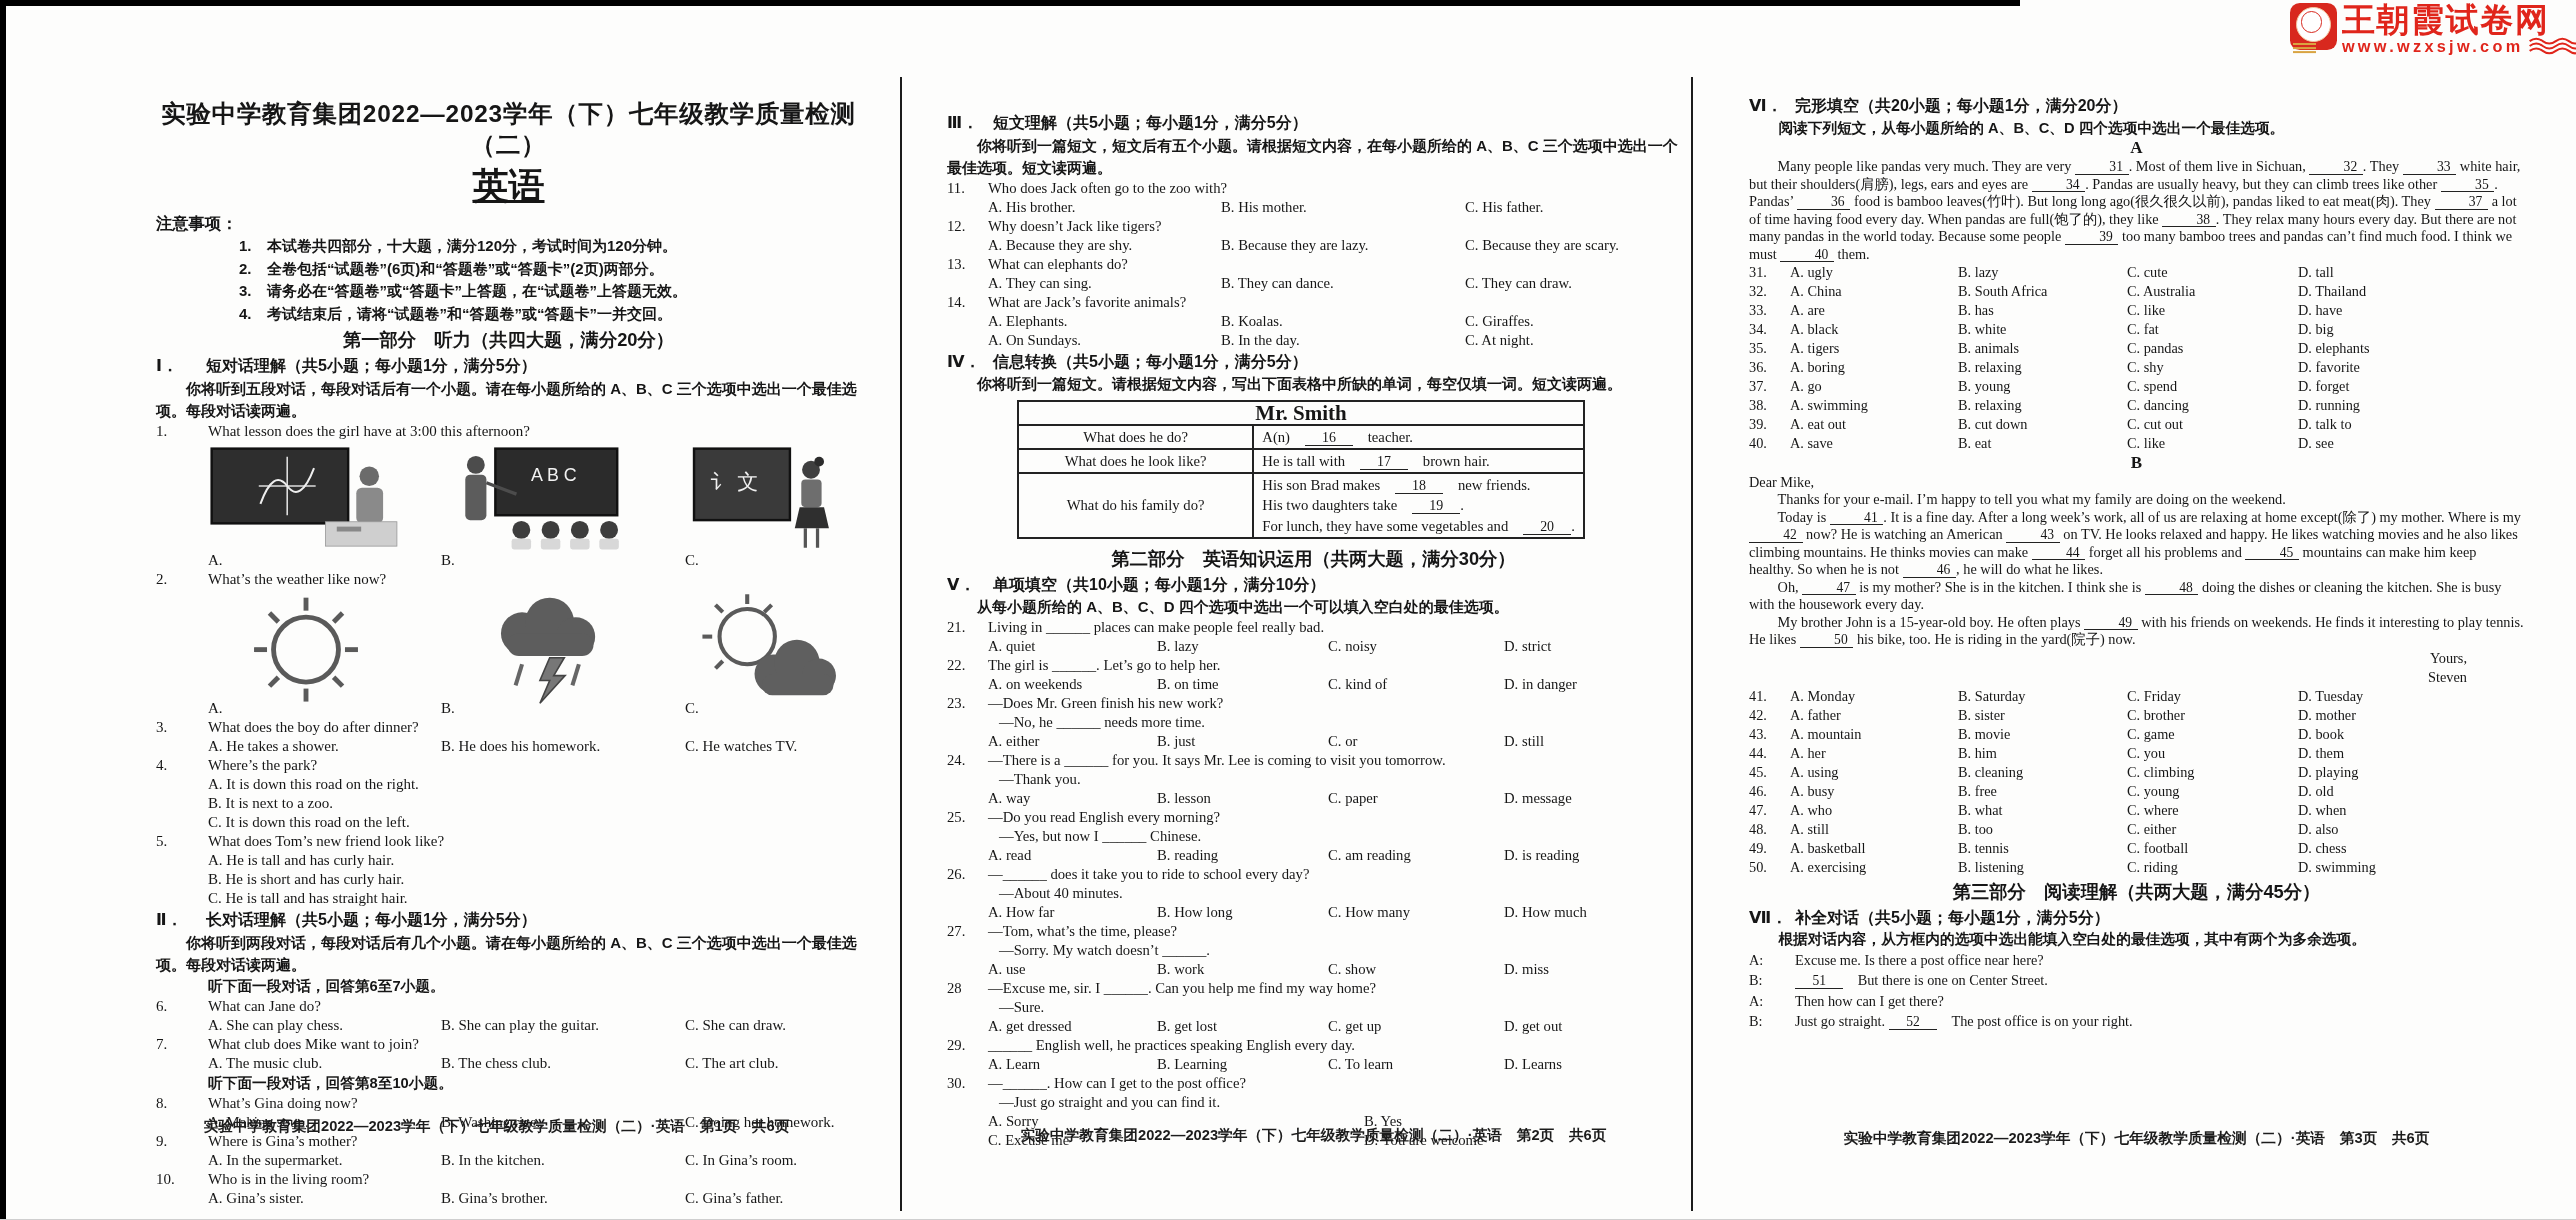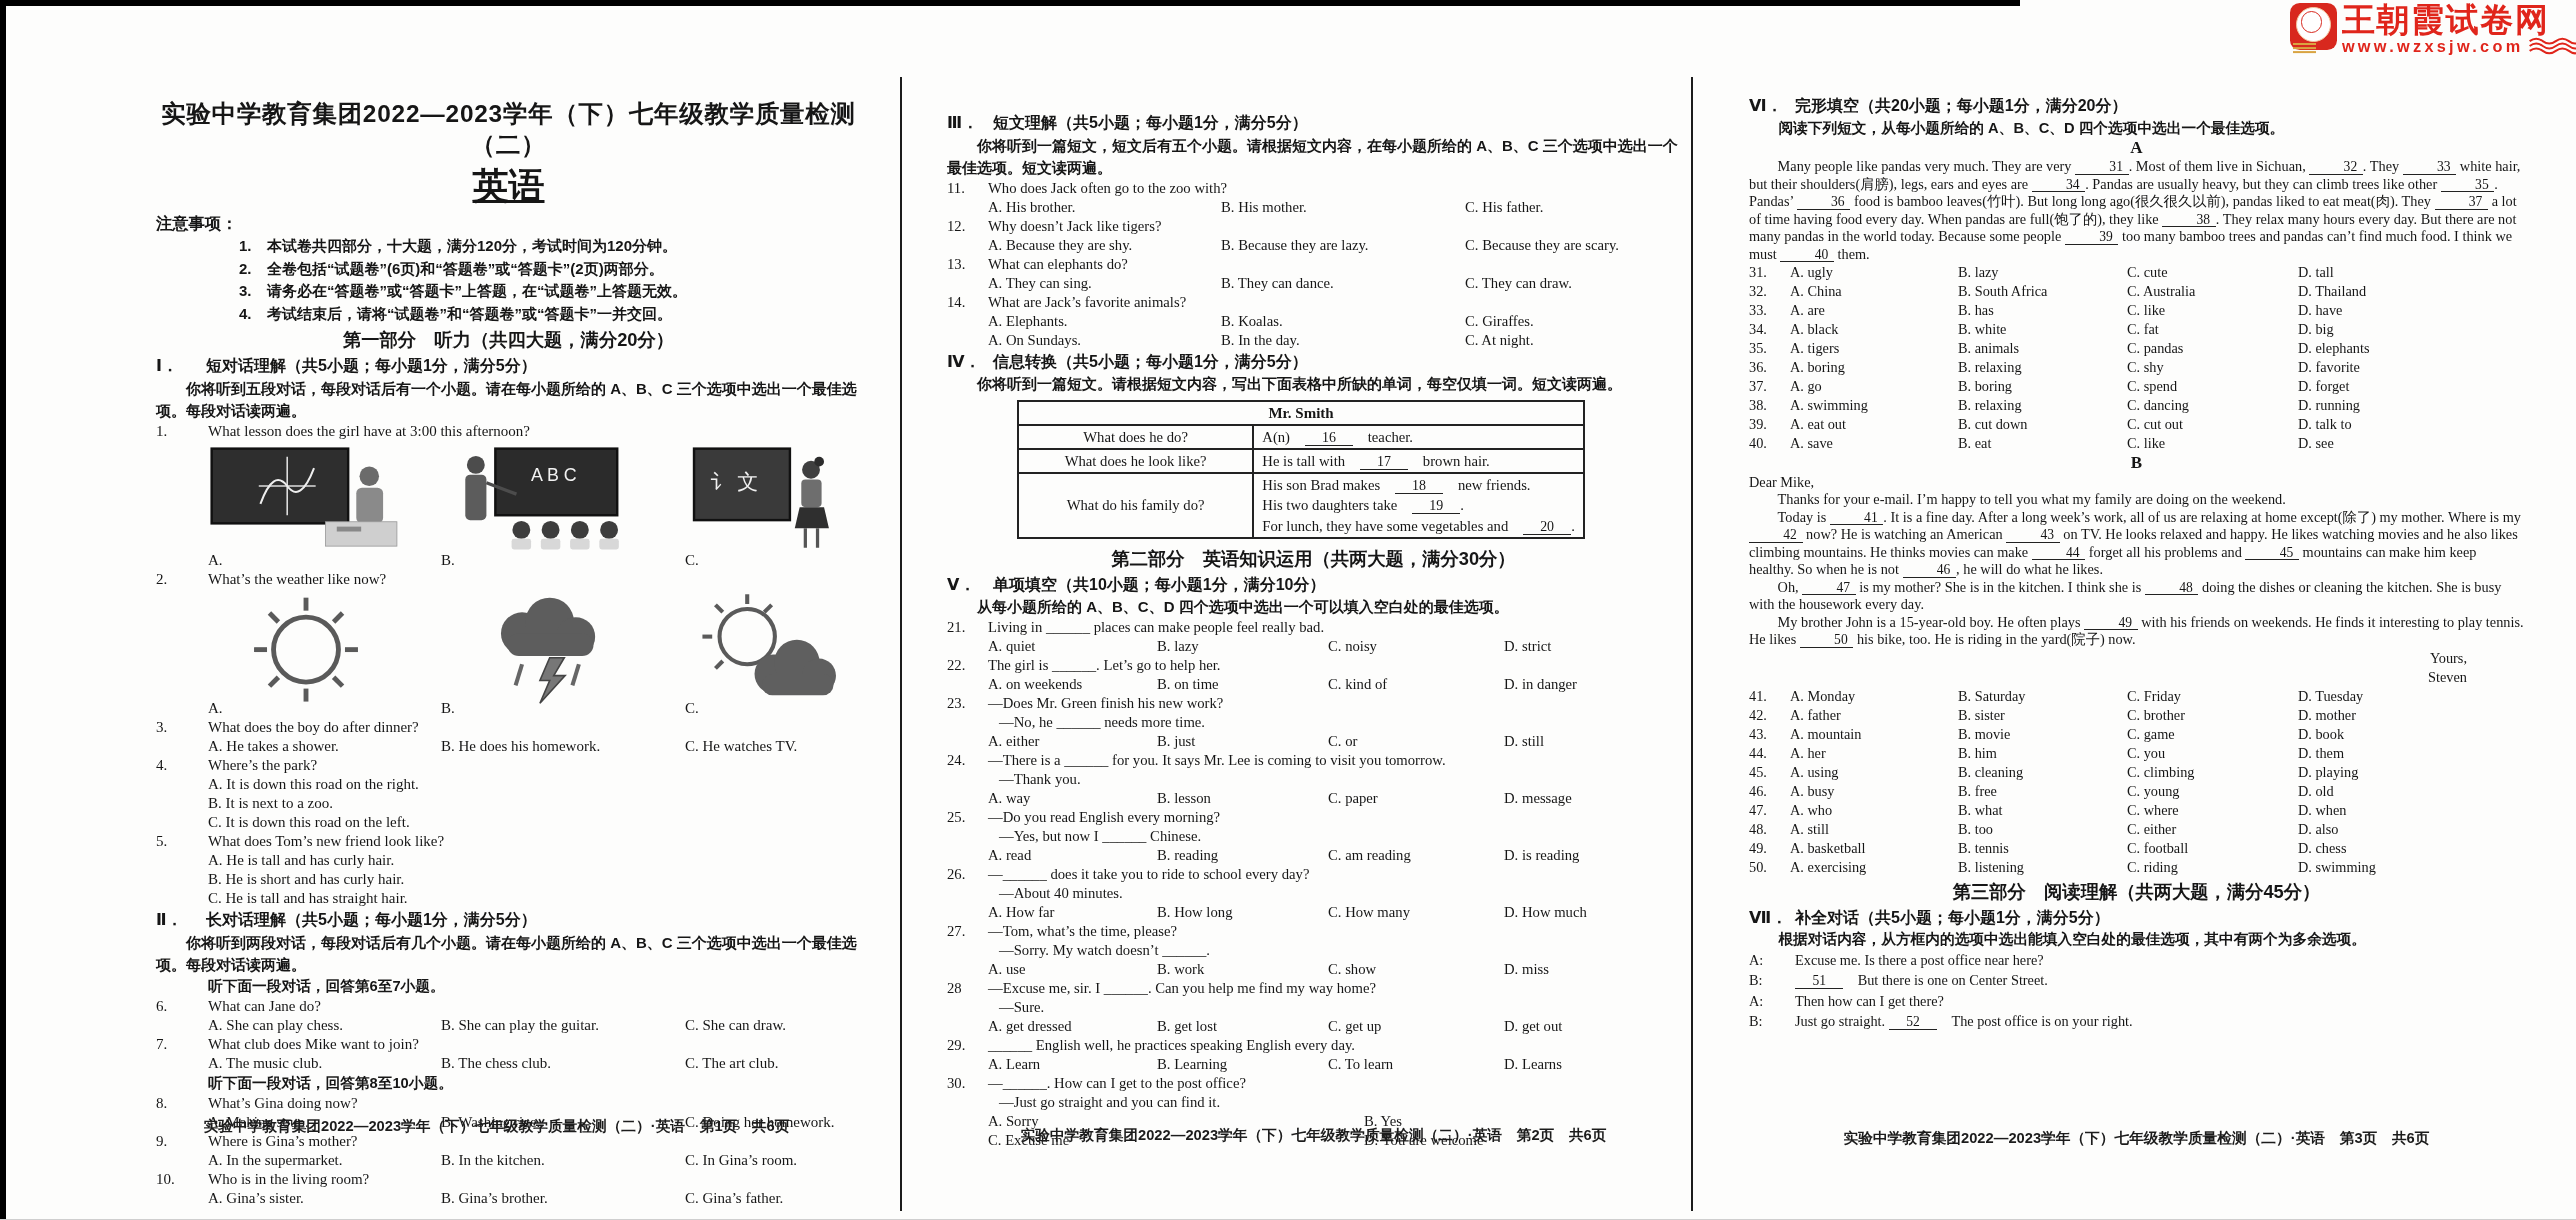--- a/index.html
+++ b/index.html
@@ -41,21 +41,21 @@
   .opts.c4{grid-template-columns:169px 171px 176px 1fr;}
   .opts.c2{grid-template-columns:376px 1fr;}
   .optline{margin-left:52px;}
   .qopts{display:grid;grid-template-columns:41px 168px 169px 171px 1fr;line-height:19px;}
   .imgrow{display:grid;grid-template-columns:233px 244px 1fr;margin-left:33px;align-items:end;height:108px;margin-top:2.4px;}
   .imgrow .cell{display:flex;justify-content:center;align-items:flex-end;height:100%;}
   .blank{display:inline-block;min-width:37px;padding:0 5.7px;border-bottom:1.6px solid #222;
          text-align:center;line-height:1;font-size:0.95em;}
   .mrsmith{border-collapse:collapse;margin:4.9px 0 4.9px 70px;font-size:14.7px;}
   .mrsmith td{border:2px solid #222;padding:0.8px 8.1px;line-height:20.4px;}
-  .mrsmith .th{text-align:center;font-weight:700;font-size:15px;}
+  .mrsmith .th{text-align:center;font-weight:700;font-size:21px;}
   .mrsmith .tl{width:217px;text-align:center;}
   .p{line-height:20.4px;}
   .p.indent{text-indent:2em;}
   #col2 .p{line-height:17.5px;}
   .right{text-align:right;padding-right:57px;line-height:19px;}
   .dialog{display:flex;line-height:20.4px;}
   .dialog .who{width:46px;flex:none;}
   .footer{position:absolute;text-align:center;font-family:"Liberation Sans","DejaVu Sans",sans-serif;
           font-weight:600;font-size:14.7px;color:#1c1c1c;}
   .f0{left:144px;top:1117px;width:705px;}
@@ -612,21 +612,21 @@
       <div class="qopts">
         <span class="num">36.</span>
         <span class="opt">A. boring</span>
         <span class="opt">B. relaxing</span>
         <span class="opt">C. shy</span>
         <span class="opt">D. favorite</span>
       </div>
       <div class="qopts">
         <span class="num">37.</span>
         <span class="opt">A. go</span>
-        <span class="opt">B. boring</span>
+        <span class="opt">B. young</span>
         <span class="opt">C. spend</span>
         <span class="opt">D. forget</span>
       </div>
       <div class="qopts">
         <span class="num">38.</span>
         <span class="opt">A. swimming</span>
         <span class="opt">B. relaxing</span>
         <span class="opt">C. dancing</span>
         <span class="opt">D. running</span>
       </div>

